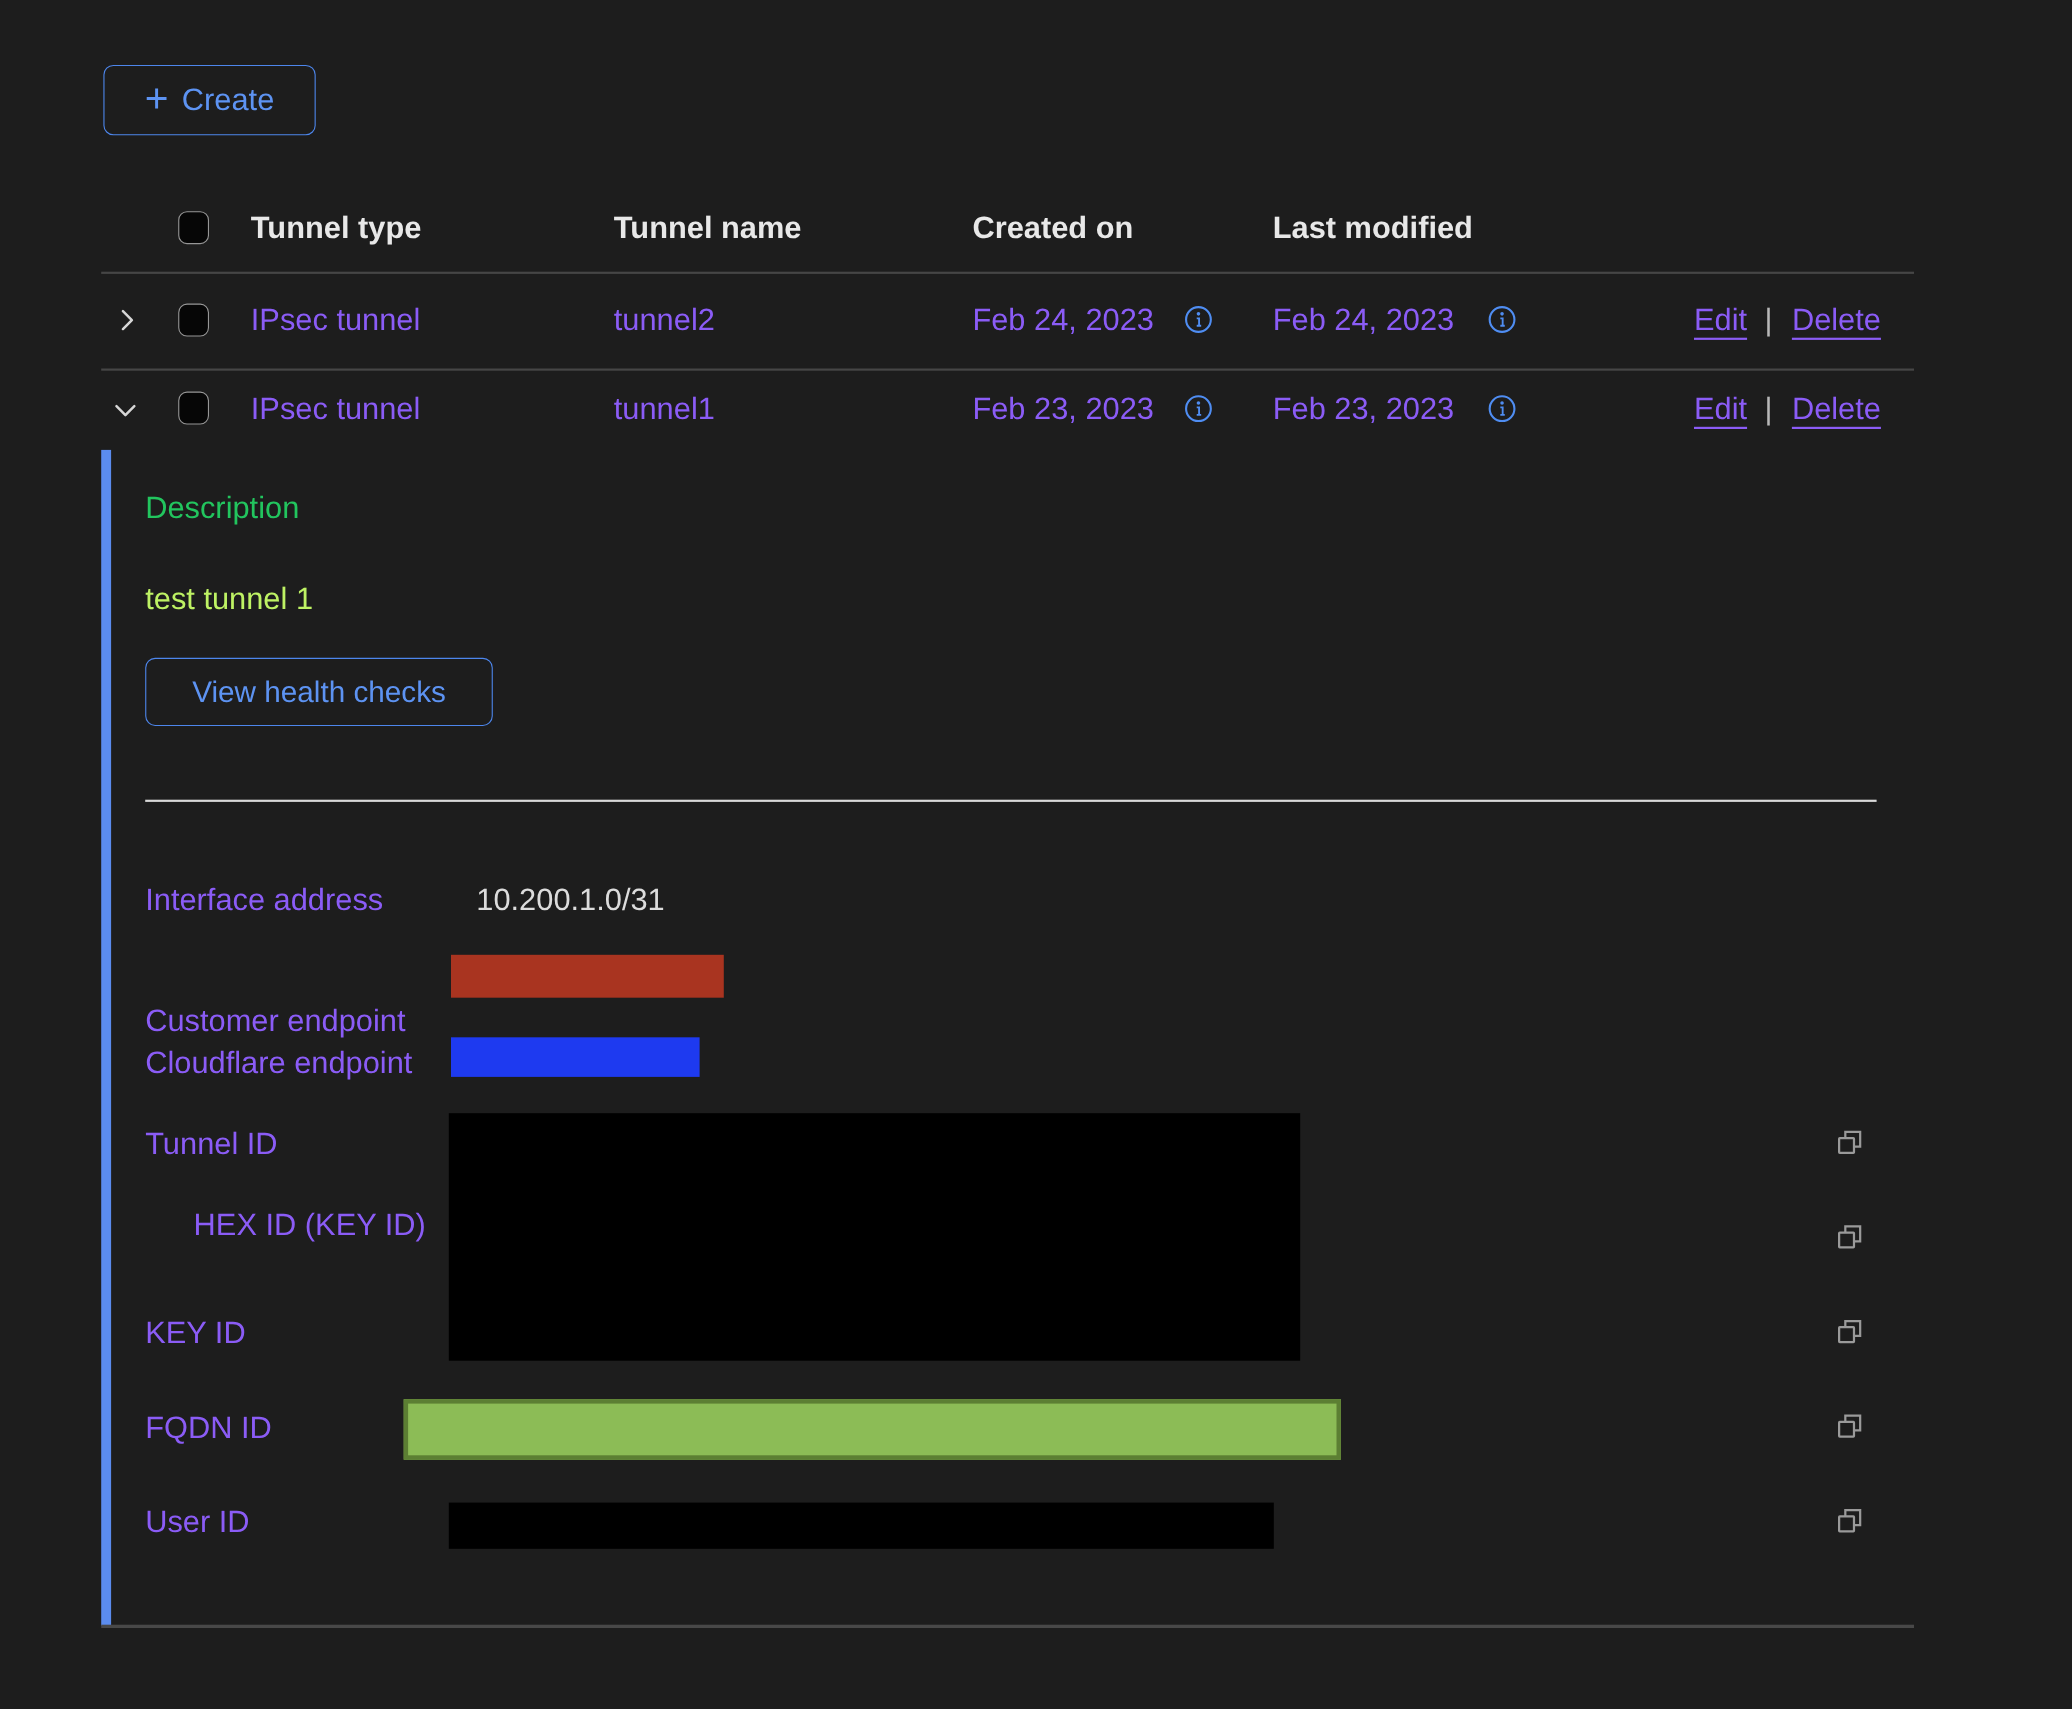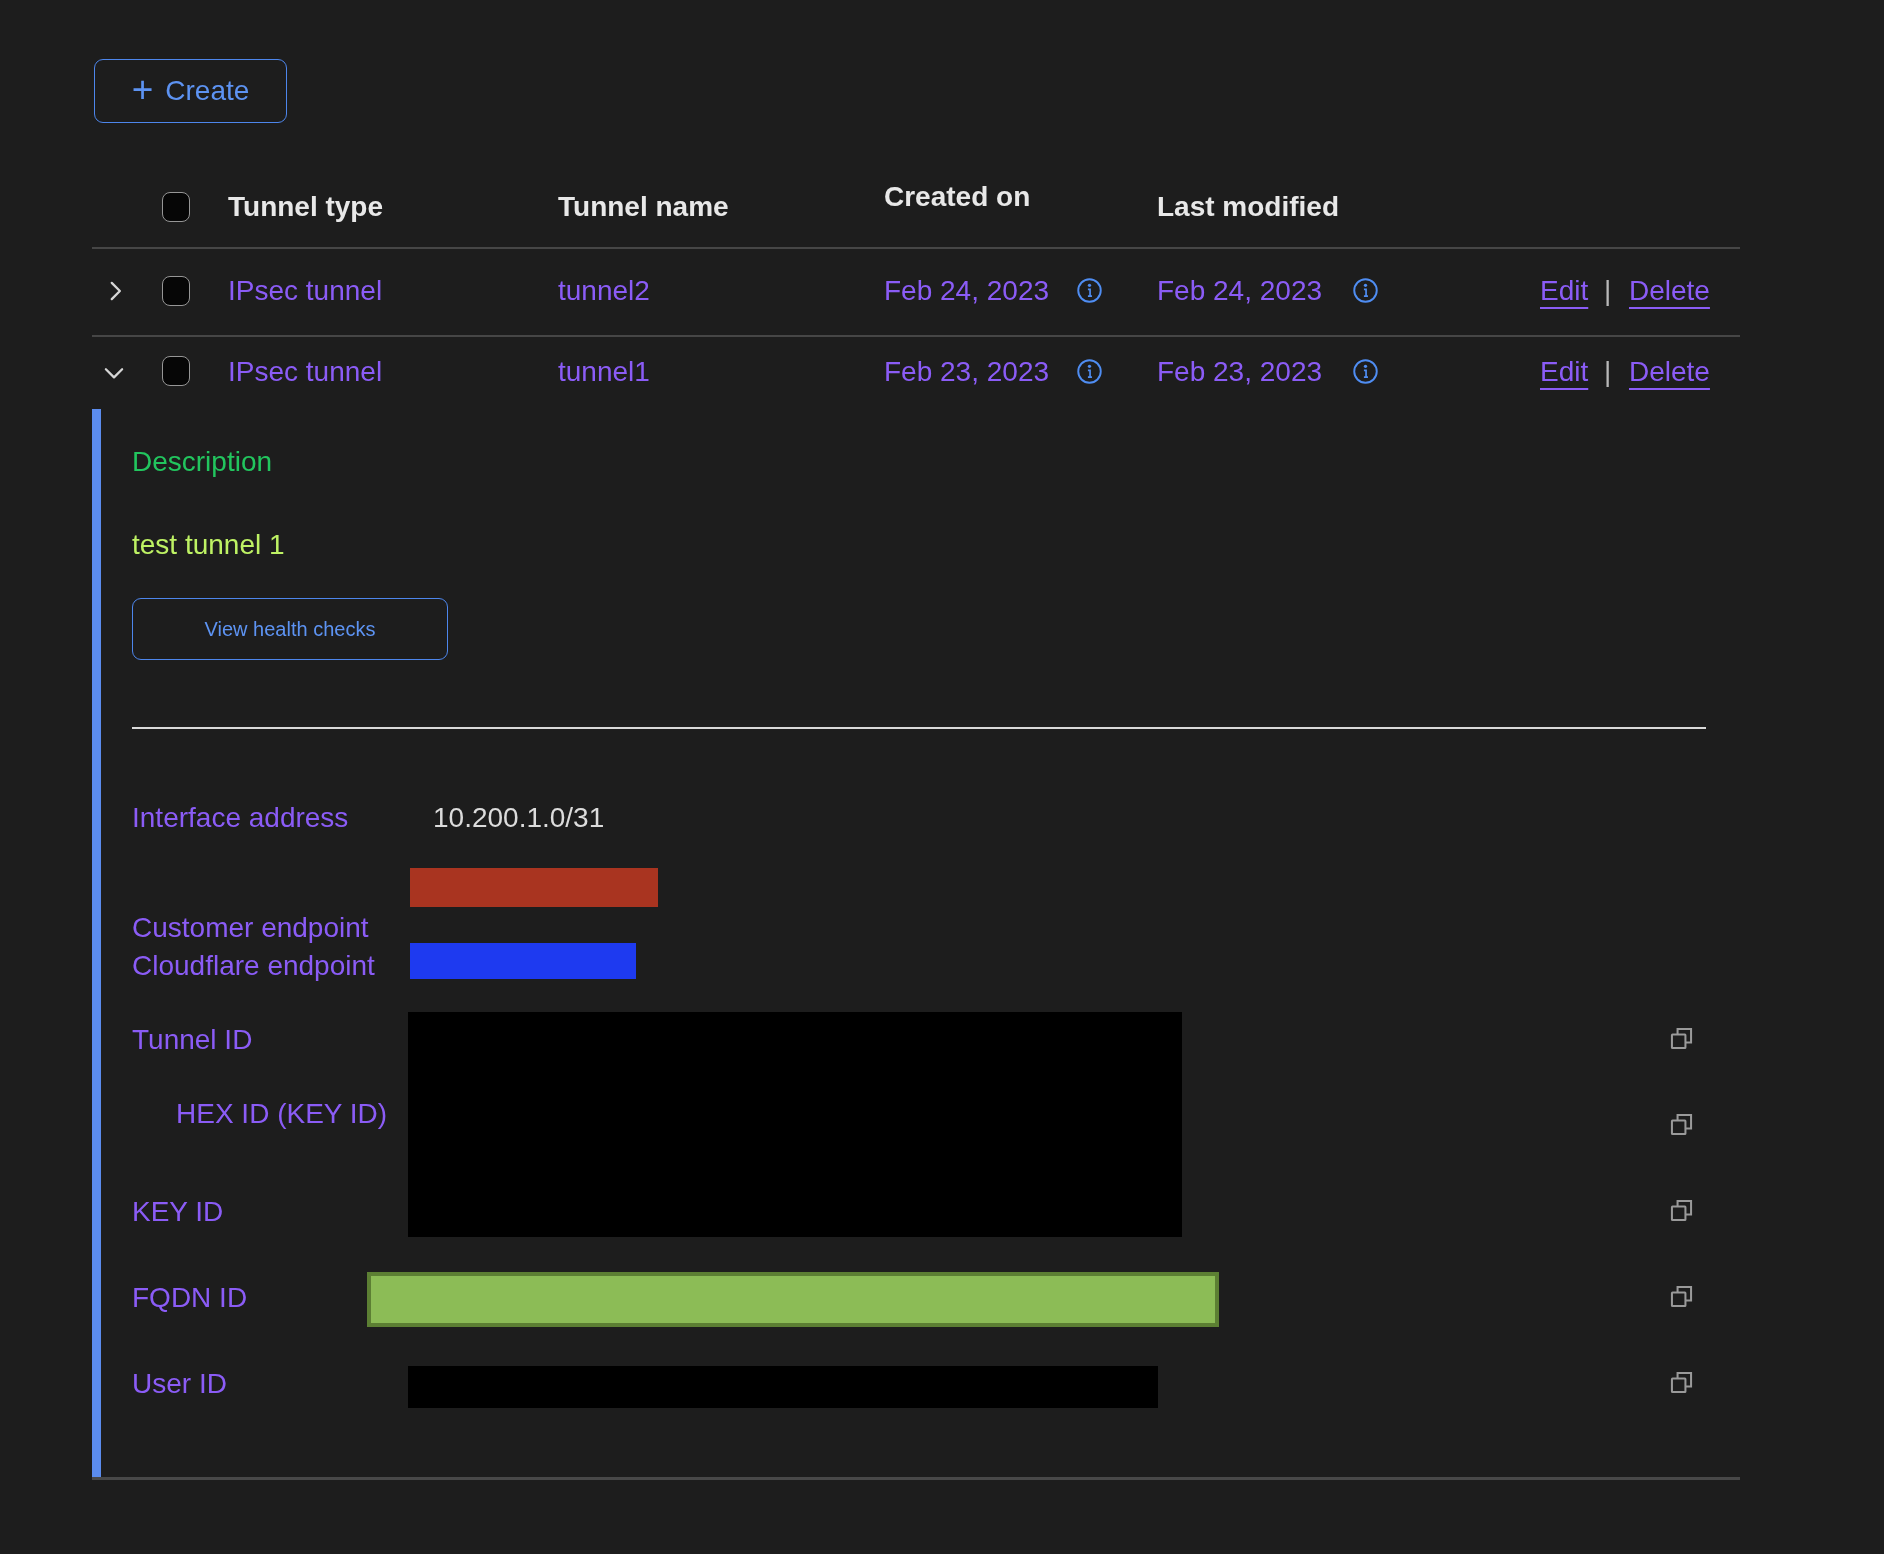--- a/index.html
+++ b/index.html
@@ -53,21 +53,21 @@
 <div id="canvas">
 
   <button class="btn-outline abs" style="left:94px; top:59px; width:193px; height:64px;">
     <span class="plus">+</span>
     <span>Create</span>
   </button>
 
   <div class="checkbox abs" style="left:162px; top:192px;"></div>
   <div class="txt hdr abs" style="left:228px; top:190px;">Tunnel type</div>
   <div class="txt hdr abs" style="left:558px; top:190px;">Tunnel name</div>
-  <div class="txt hdr abs" style="left:884px; top:180px;">Created on</div>
+  <div class="txt hdr abs" style="left:884px; top:190px;">Created on</div>
   <div class="txt hdr abs" style="left:1157px; top:190px;">Last modified</div>
   <div class="hline abs" style="left:92px; top:247px; width:1648px;"></div>
 
   <div class="abs icon-btn" style="left:102px; top:278px; width:26px; height:26px;">
     <svg width="26" height="26" viewBox="0 0 24 24" fill="none" stroke="#d6d6d6" stroke-width="2.1" stroke-linecap="round" stroke-linejoin="round">
         <polyline points="9,4.5 16.5,12 9,19.5"></polyline>
       </svg>
   </div>
   <div class="checkbox abs" style="left:162px; top:276px;"></div>
   <div class="txt abs" style="left:228px; top:274px;">IPsec tunnel</div>
@@ -119,21 +119,21 @@
   </div>
   <div class="txt link abs" style="left:1540px; top:355px;">Edit</div>
   <div class="txt sep abs" style="left:1604px; top:355px;">|</div>
   <div class="txt link abs" style="left:1629px; top:355px;">Delete</div>
 
   <div class="abs" style="left:92px; top:409px; width:9px; height:1069px; background:#5b8cee;"></div>
 
   <div class="txt abs" style="left:132px; top:445px; font-weight:500; color:#22c55e;">Description</div>
   <div class="txt muted abs" style="left:132px; top:528px;">test tunnel 1</div>
 
-  <button class="btn-outline abs" style="left:132px; top:598px; width:316px; height:62px; font-size:20px;">
+  <button class="btn-outline abs" style="left:132px; top:598px; width:316px; height:62px; font-size:27px;">
     <span>View health checks</span>
   </button>
 
   <div class="abs" style="left:132px; top:727px; width:1574px; height:2px; background:#d9d9d9;"></div>
 
   <div class="txt abs" style="left:132px; top:801px;">Interface address</div>
   <div class="txt abs" style="left:433px; top:801px; color:#dcdcdc;">10.200.1.0/31</div>
 
   <div class="txt abs" style="left:132px; top:875px;margin-top:36px;">Customer endpoint</div>
   <div class="redact abs" style="left:410px; top:868px; width:248px; height:39px; background:#a93420;"></div>

